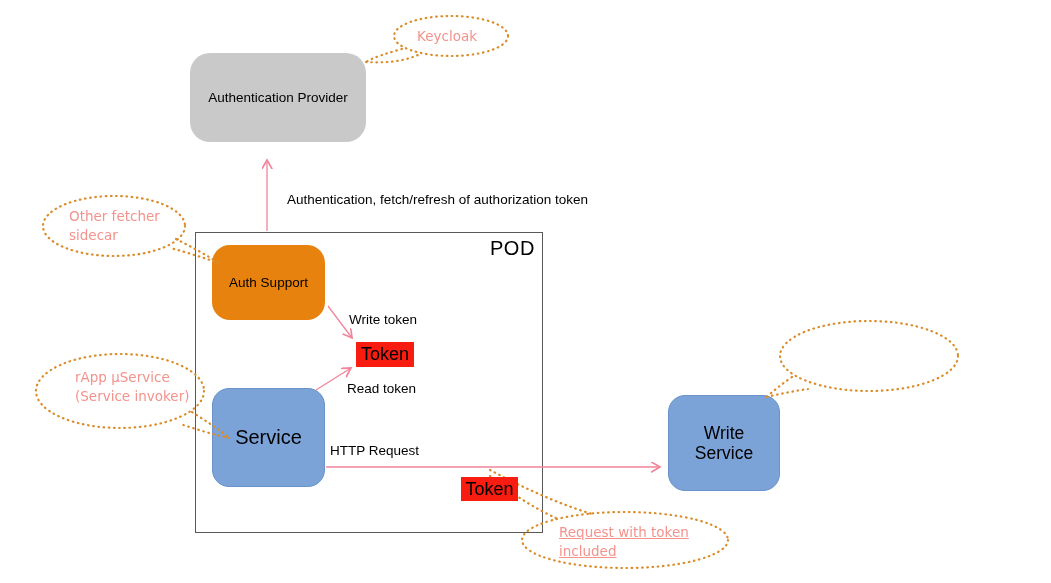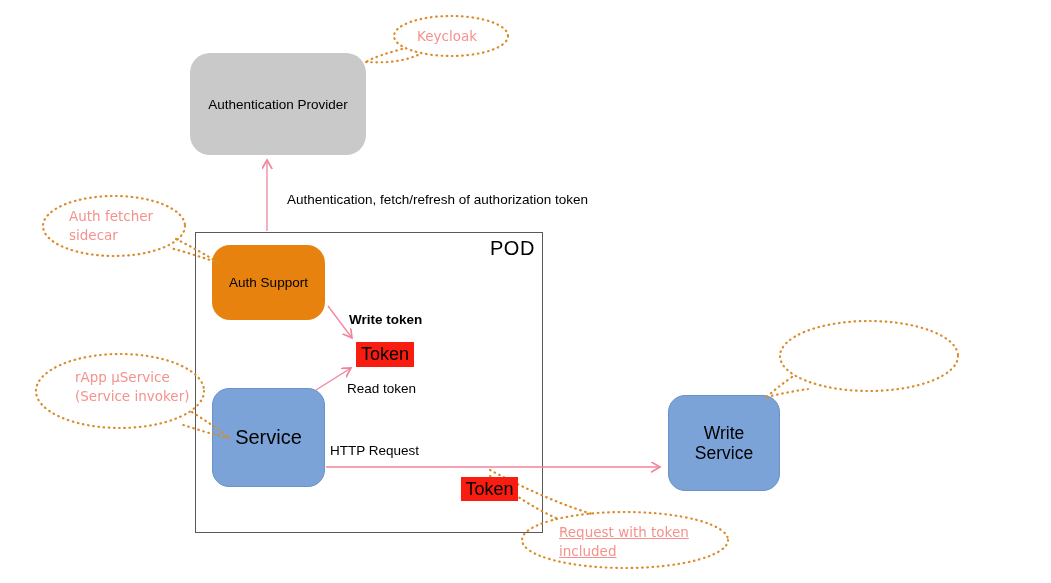--- a/index.html
+++ b/index.html
@@ -75,39 +75,39 @@
   .z6{z-index:6;}
 </style>
 </head>
 <body>
 
 <div id="canvas">
 
   <div class="pod-box" style="left:195px;top:232px;width:348px;height:301px;"></div>
   <div class="pod-label" style="left:490px;top:237px;">POD</div>
 
-  <div class="node node-gray z2" style="left:190px;top:53px;width:176px;height:102px;">Authentication Provider</div>
+  <div class="node node-gray z2" style="left:190px;top:53px;width:176px;height:89px;">Authentication Provider</div>
 
   <div class="node node-orange z2" style="left:212px;top:245px;width:113px;height:75px;">Auth Support</div>
 
   <div class="node node-blue z2" style="left:212px;top:388px;width:113px;height:99px;font-size:20px;">Service</div>
 
   <div class="node node-blue pre-line z2" style="left:668px;top:395px;width:112px;height:96px;font-size:17.5px;">Write
 Service</div>
 
   <div class="token-chip z6" style="left:356px;top:342px;width:58px;height:25px;">Token</div>
   <div class="token-chip z6" style="left:461px;top:477px;width:57px;height:24px;">Token</div>
 
   <div class="flow-label" style="left:287px;top:192px;">Authentication, fetch/refresh of authorization token</div>
-  <div class="flow-label" style="left:349px;top:312px;font-weight:bold;">Write token</div>
+  <div class="flow-label" style="left:349px;top:312px;">Write token</div>
   <div class="flow-label" style="left:347px;top:381px;">Read token</div>
   <div class="flow-label" style="left:330px;top:443px;">HTTP Request</div>
 
   <div class="callout-text" style="left:417px;top:27px;">Keycloak</div>
-  <div class="callout-text" style="left:69px;top:207px;">Auth fetcher
+  <div class="callout-text" style="left:69px;top:207px;">Other fetcher
 sidecar</div>
   <div class="callout-text" style="left:75px;top:368px;">rApp µService
 (Service invoker)</div>
   <div class="callout-text" style="left:559px;top:523px;text-decoration:underline;">Request with token
 included</div>
 
   <svg class="overlay" width="1051" height="583" viewBox="0 0 1051 583">
     <defs>
       <marker id="arrowPink" markerWidth="10" markerHeight="10" refX="7" refY="4" orient="auto">
         <path d="M0,0 L7,4 L0,8" fill="none" stroke="#f2849b" stroke-width="1.3"></path>

